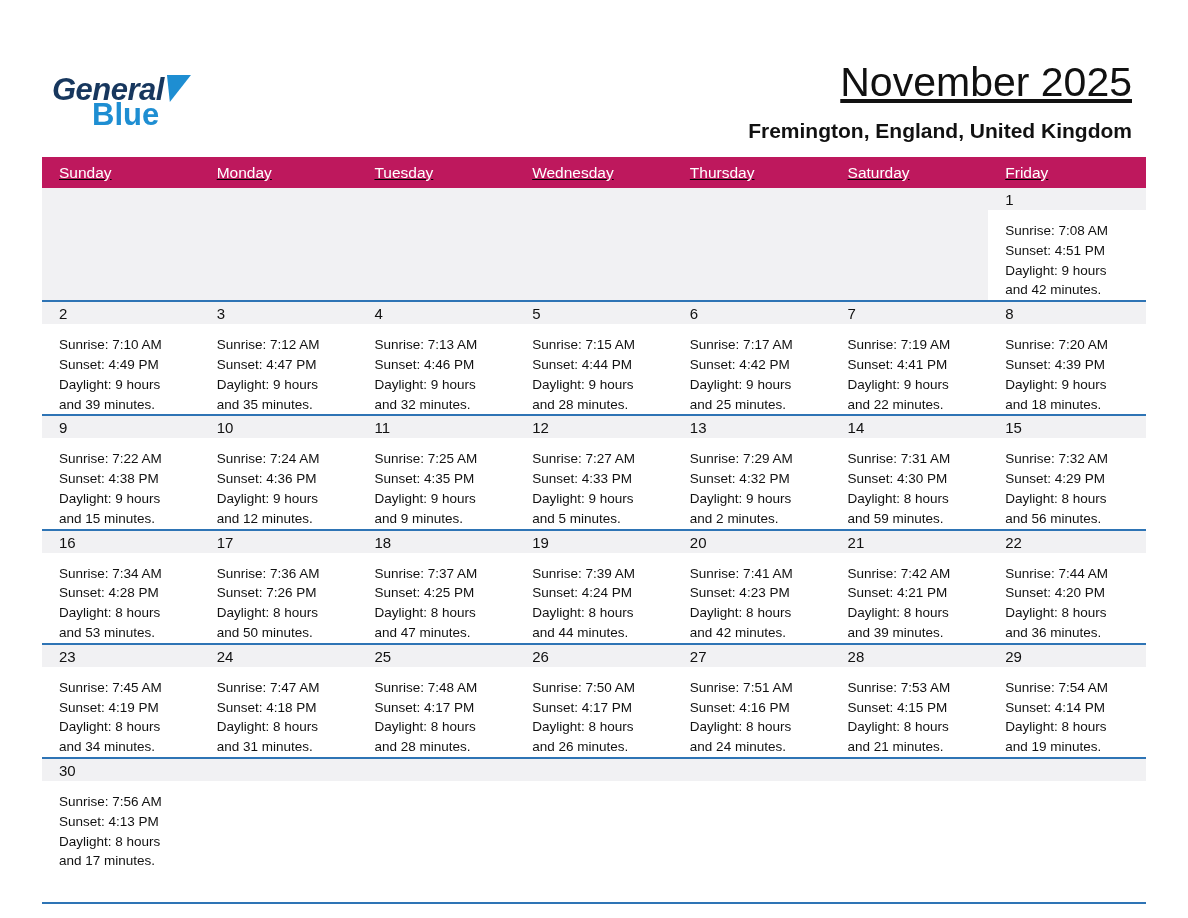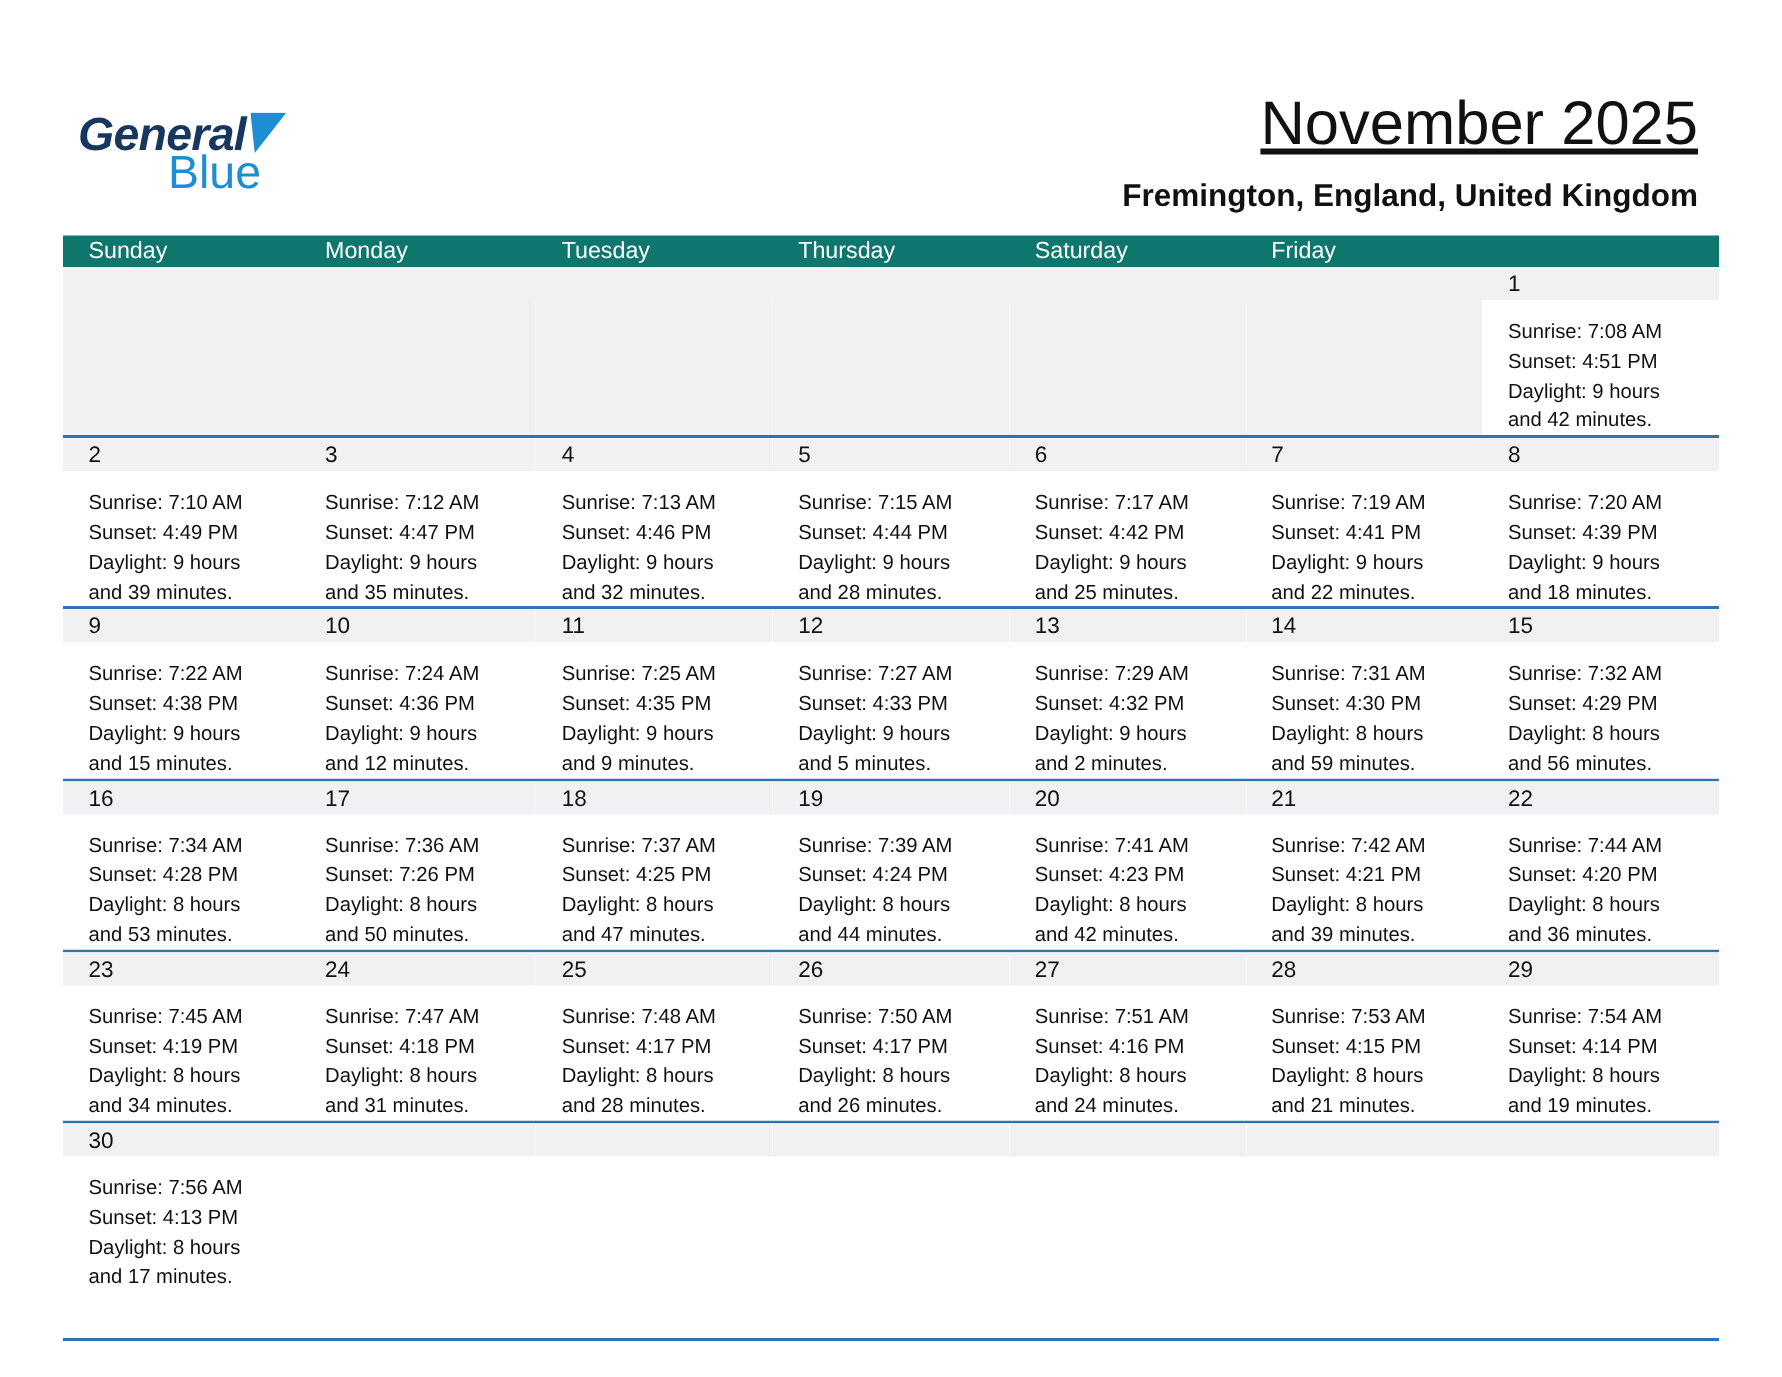--- a/index.html
+++ b/index.html
@@ -13,41 +13,41 @@
 
   
   .logo { position:absolute; left:52px; top:74px; width:220px; }
   .logo-top { display:flex; align-items:flex-start; }
   .logo-general { font-size:31px; font-weight:700; color:#17375e; letter-spacing:-0.5px; line-height:1;font-style:italic; }
   .logo-flag {
     width:24px; height:27px; margin-left:3px; margin-top:1px;
     background:#1e8ed2;
     clip-path:polygon(0 0, 100% 0, 12% 100%);
   }
-  .logo-blue { font-size:31px; font-weight:400; color:#1e8ed2; line-height:1; margin-left:60px; margin-top:-6px; }
+  .logo-blue { font-size:31px; font-weight:700; color:#1e8ed2; line-height:1; margin-left:40px; margin-top:-6px; }
 
   .page-title {
     position:absolute; top:60px; right:56px;
     font-size:41px; font-weight:400; color:#111;
     text-align:right; line-height:1.1;text-decoration:underline;
   }
   .page-subtitle {
     position:absolute; top:119px; right:56px;
     font-size:21px; font-weight:700; color:#111;
     text-align:right;
   }
 
   
   .calendar {
     position:absolute; left:42px; top:157px; width:1104px;
     border-bottom:2px solid #2e74b5;
   }
   .weekday-row {
     display:grid; grid-template-columns:repeat(7,1fr);
-    background:#0f766e; height:21px;
+    background:#be185d; height:31px;text-decoration:underline;
   }
   .weekday-cell {
     color:#ffffff; font-size:15.5px; font-weight:400;
     display:flex; align-items:center; padding-left:17px;
     overflow:hidden; white-space:nowrap;
   }
   .week-row {
     display:grid; grid-template-columns:repeat(7,1fr);
     min-height:110px; border-top:2px solid #2e74b5; background:#ffffff;
   }
@@ -77,20 +77,21 @@
 </div>
 
 <div class="page-title">November 2025</div>
 <div class="page-subtitle">Fremington, England, United Kingdom</div>
 
 <div class="calendar" id="calendar">
     <div class="weekday-row">
       <div class="weekday-cell">Sunday</div>
       <div class="weekday-cell">Monday</div>
       <div class="weekday-cell">Tuesday</div>
+      <div class="weekday-cell">Wednesday</div>
       <div class="weekday-cell">Thursday</div>
       <div class="weekday-cell">Saturday</div>
       <div class="weekday-cell">Friday</div>
     </div>
     <div class="week-row first">
       <div class="day-cell empty-gray">
         <div class="num-strip"></div>
         <div class="details"></div>
       </div>
       <div class="day-cell empty-gray">

